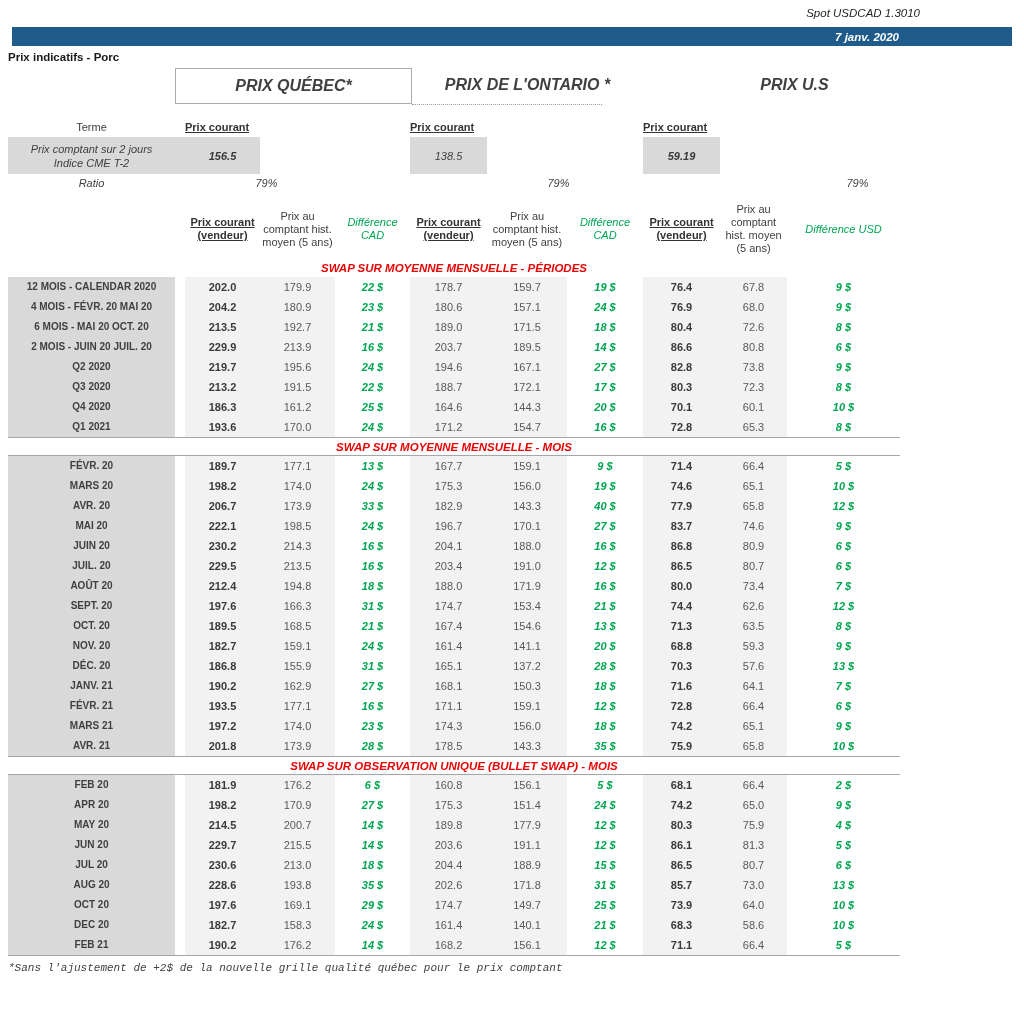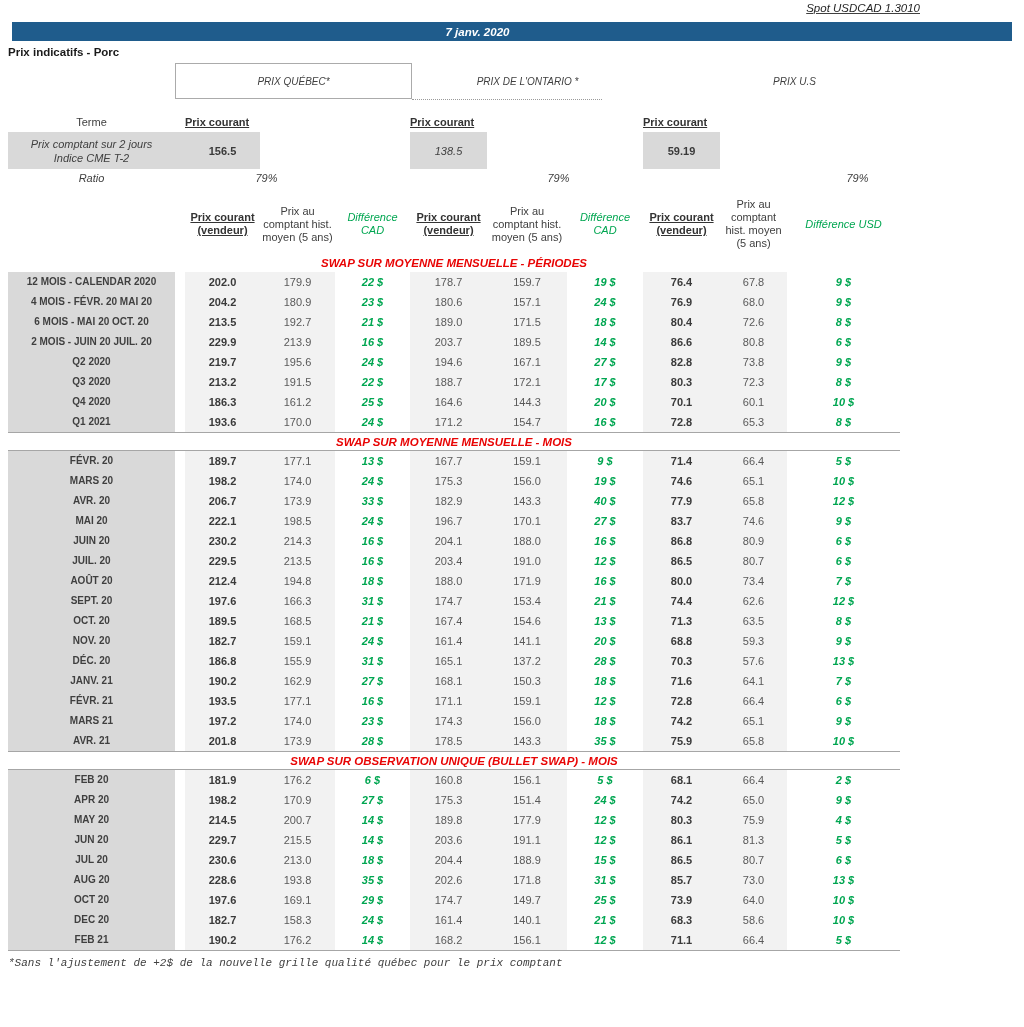--- a/index.html
+++ b/index.html
@@ -2,37 +2,37 @@
 <html><head>
 <meta charset="utf-8">
 <style>
   * { margin:0; padding:0; box-sizing:border-box; }
   html,body { background:#ffffff; }
   body {
     width:1024px; height:1027px;
     font-family:"Liberation Sans", sans-serif;
     color:#404040; position:relative; overflow:hidden;
   }
-  .spot-lines { width:920px; text-align:right;text-decoration:underline; }
+  .spot-lines { padding-top:5px; width:920px; text-align:right; }
   .spot-line { font-style:italic; font-size:11.5px; color:#262626; line-height:16px; margin-bottom:6px; }
 
   .date-bar {
     margin-left:12px; width:1000px; height:19px; background:#1F5C8C;
-    display:flex; align-items:center; justify-content:center; padding-right:69px;
+    display:flex; align-items:center; justify-content:flex-end; padding-right:113px;
   }
   .date-bar span { color:#ffffff; font-weight:bold; font-style:italic; font-size:11.5px; }
 
   .page-title { margin:5px 0 0 8px; font-weight:bold; font-size:11.5px; color:#1a1a1a; height:15px; }
 
   .region-row { position:relative; height:50px; }
   .region-box {
     position:absolute; left:175px; top:2px; width:237px; height:36px;
     border:1px solid #ababab; display:flex; align-items:center; justify-content:center;
   }
-  .region-label { font-weight:normal; font-style:italic; font-size:10px; color:#404040; }
+  .region-label { font-weight:bold; font-style:italic; font-size:16px; color:#404040; }
   .region-ontario { position:absolute; left:412px; top:10px; width:231px; text-align:center; }
   .region-us { position:absolute; left:666px; top:10px; width:257px; text-align:center; }
   .dotted-line { position:absolute; left:412px; top:38px; width:190px; border-bottom:1px dotted #9a9a9a; }
 
   
   .grid {
     margin-left:8px;
     display:grid;
     grid-template-columns:167px 10px 75px 75px 75px 77px 80px 76px 77px 67px 113px;
   }
@@ -41,21 +41,21 @@
   .terme-row { height:21px; align-items:center; }
   .terme-label { color:#404040; }
   .pc-head { font-weight:bold; text-decoration:underline; text-align:left; color:#333333; }
 
   .spot-row1 { height:37px; }
   .spot-row1 .cell { display:flex; align-items:center; justify-content:center; }
   .spot-row2 { height:20px; align-items:center; }
   .ratio-row { height:18px; align-items:center;gap:22px; }
   .g { background:#D9D9D9; }
   .it { font-style:italic; }
-  .bi { font-weight:bold; color:#3a3a3a; }
+  .bi { font-style:italic; font-weight:bold; color:#3a3a3a; }
   .spot-label { white-space:pre-line; line-height:14px; }
 
   .col-headers { margin-top:6px; min-height:62px; align-items:center; }
   .col-headers .cell { line-height:13px; }
   .hdr-courant { font-weight:bold; text-decoration:underline; color:#333333; }
   .hdr-comptant { color:#404040; }
   .hdr-diff { color:#00A651; font-style:italic; }
 
   .section-title {
     margin-left:8px; width:892px; height:17px; line-height:17px;

